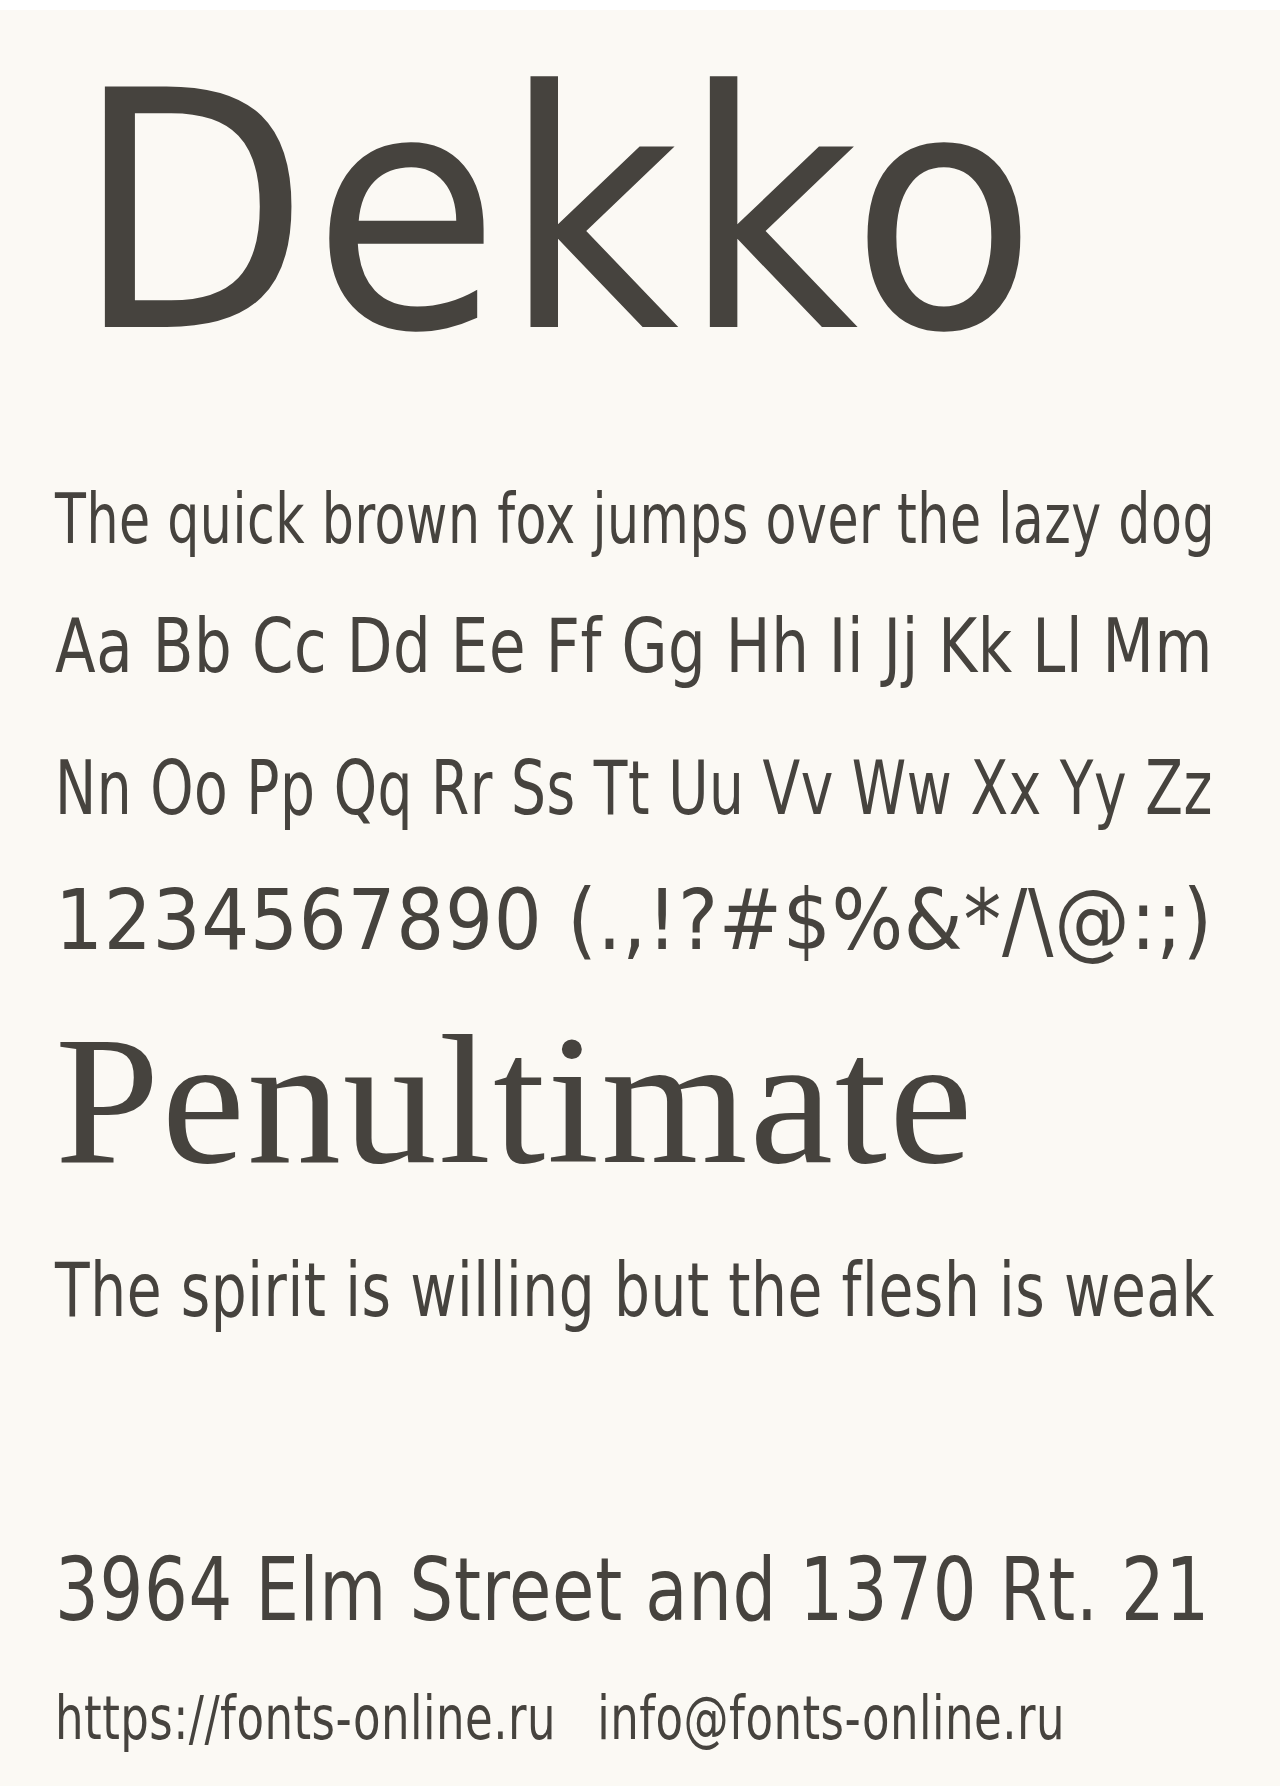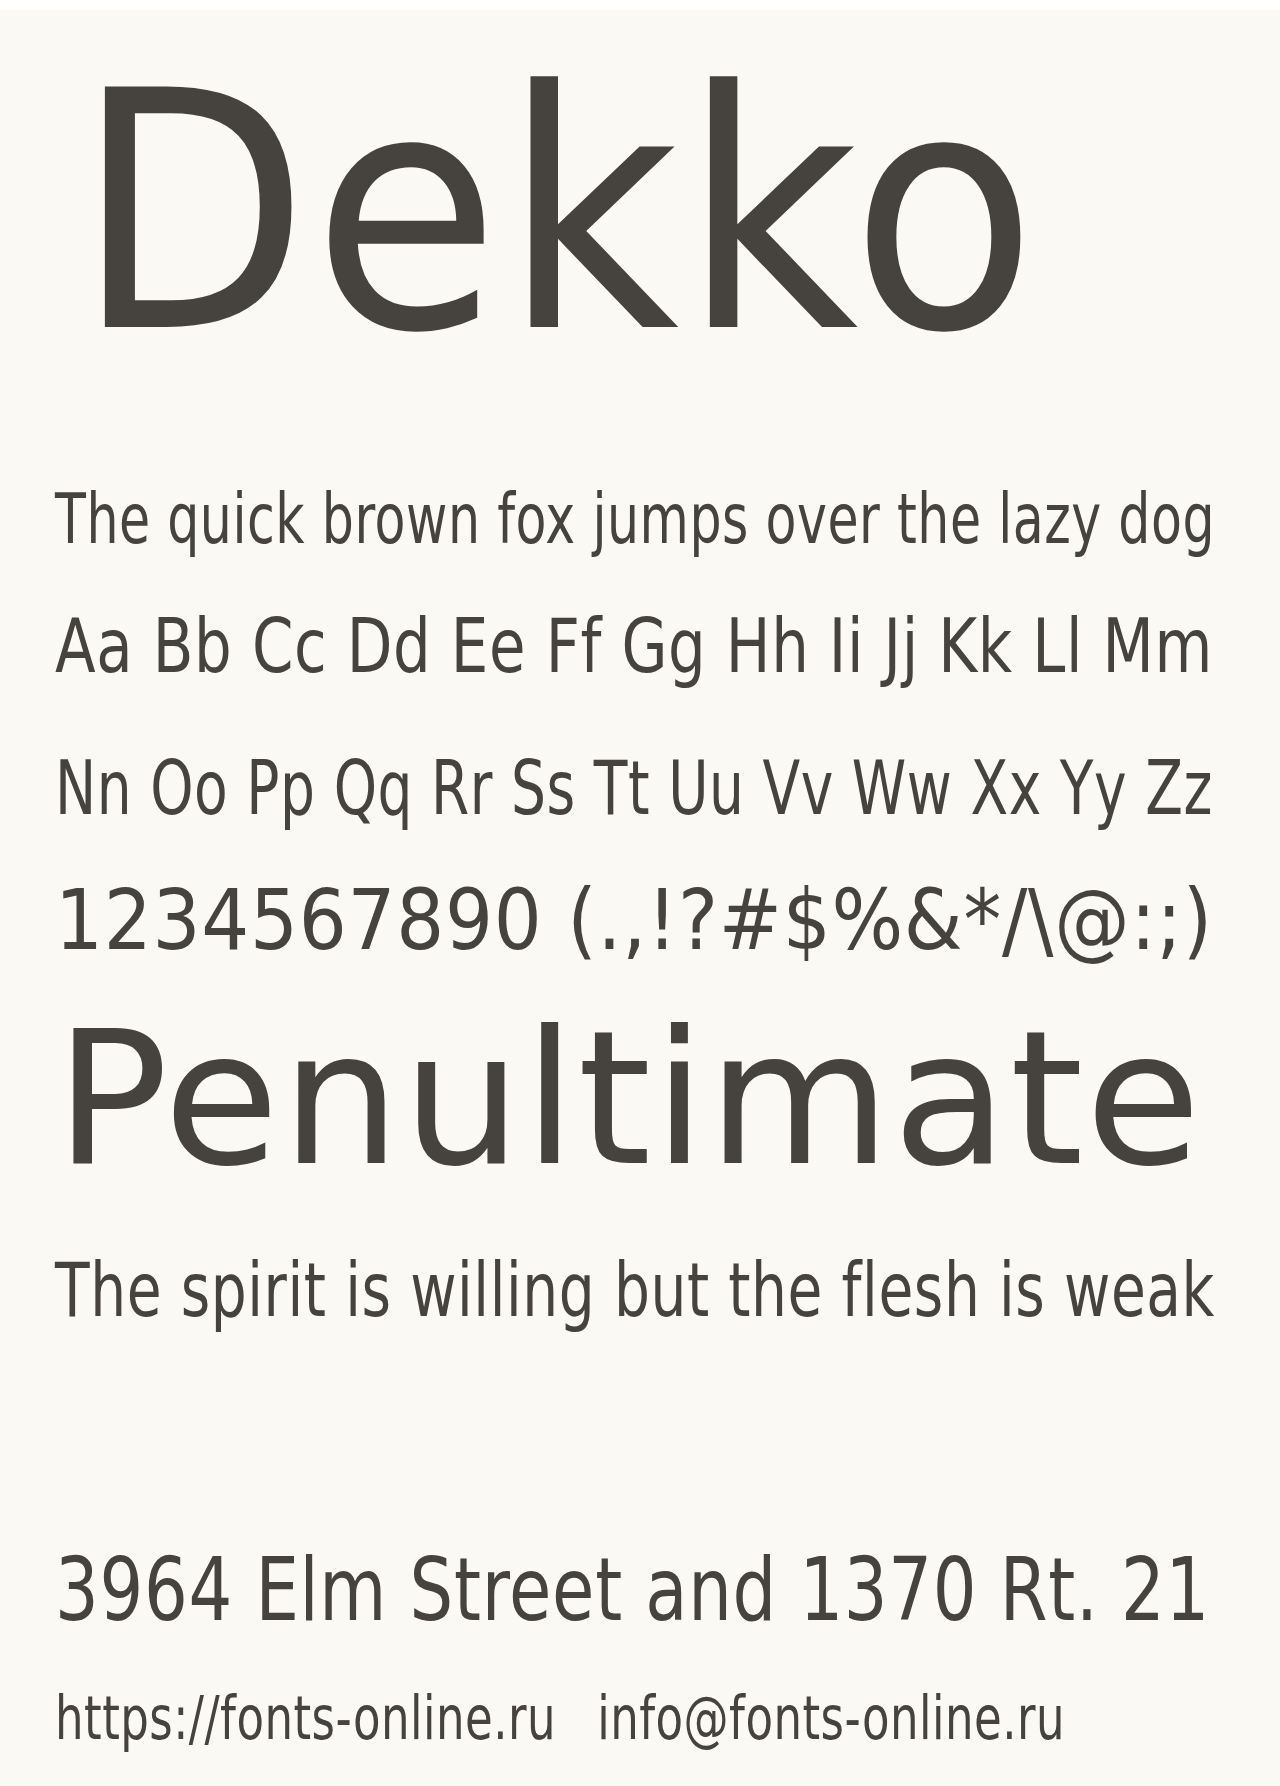--- a/index.html
+++ b/index.html
@@ -32,21 +32,21 @@
   .gap {
     display: inline-block;
     width: 55px;
   }
   
   .l-title     { left: 75px;  top: 38px;   font-size: 330px; }
   .l-pangram   { left: 55px;  top: 474px;  font-size: 70px;  }
   .l-alpha1    { left: 55px;  top: 599px;  font-size: 74px;  }
   .l-alpha2    { left: 55px;  top: 741px;  font-size: 74px;  }
   .l-numsym    { left: 55px;  top: 868px;  font-size: 84px;  }
-  .l-bigword   { left: 55px;  top: 997px;  font-size: 185px; }
+  .l-bigword   { left: 55px;  top: 997px;  font-size: 185px; font-family: Liberation Serif, serif; }
   .l-sentence  { left: 55px;  top: 1243px; font-size: 74px;  }
   .l-capsword  { left: 55px;  top: 1356px; font-size: 135px; }
   .l-address   { left: 55px;  top: 1536px; font-size: 88px;  }
   .l-footer    { left: 55px;  top: 1678px; font-size: 60px;  }
 </style>
 </head>
 <body>
 
 <div class="page" style="background: rgb(251, 249, 244); color: rgb(70, 67, 62);">
 

